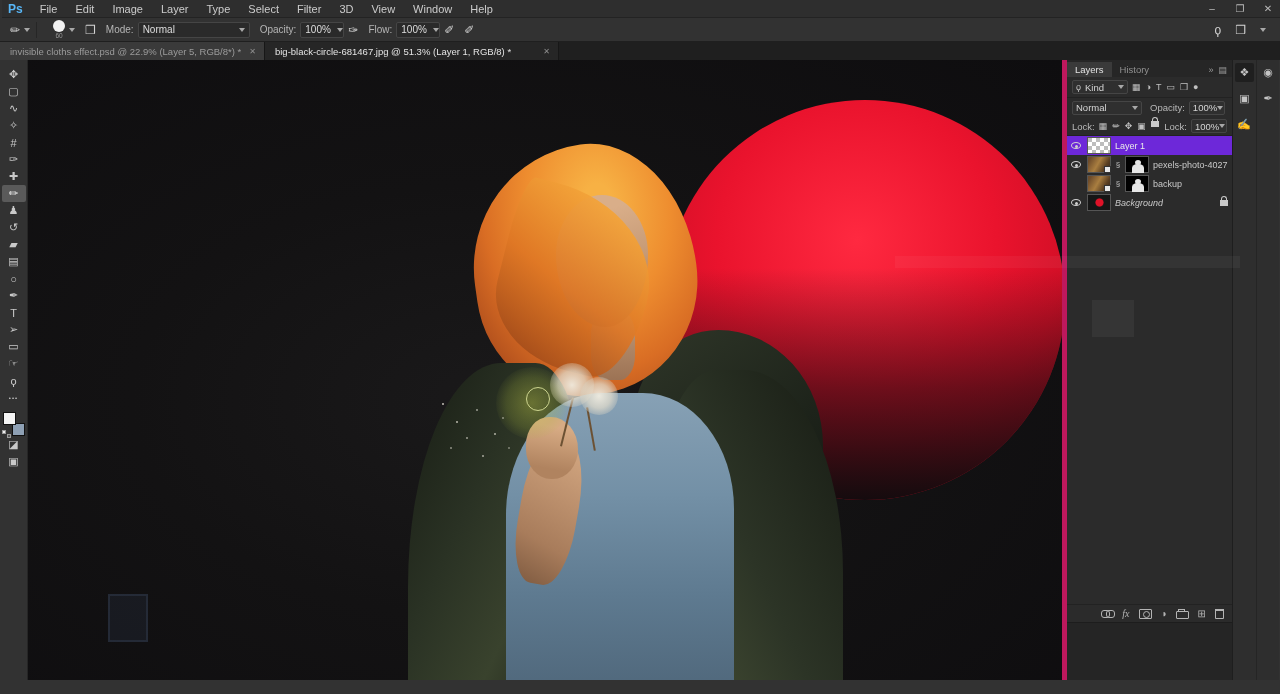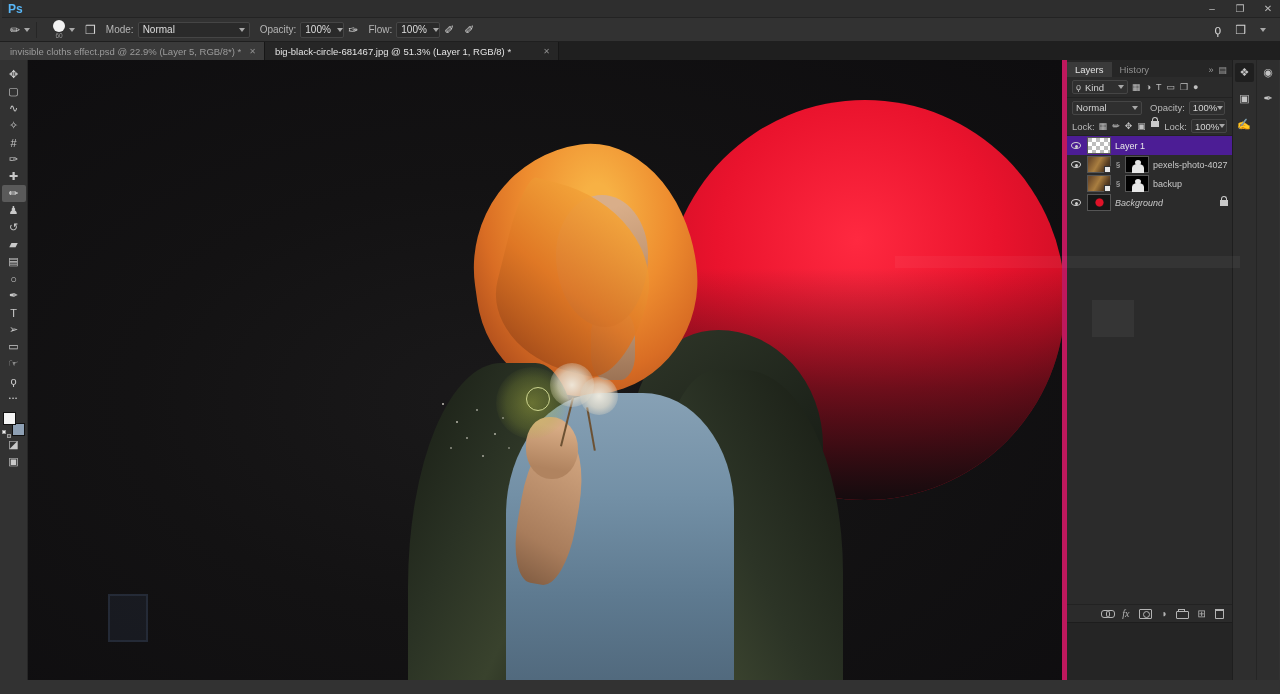--- a/index.html
+++ b/index.html
@@ -98,21 +98,21 @@
   .kind-box { height:14px; background:#2f2f2f; border:1px solid #454545; border-radius:2px; display:flex; align-items:center; gap:4px; padding:0 3px; width:56px; color:#d5d5d5; }
   .f-ico { font-size:9px; color:#c2c2c2; }
   .lp-blend { height:19px; }
   .blend-box { height:14px; width:70px; background:#2f2f2f; border:1px solid #454545; border-radius:2px; display:flex; align-items:center; padding:0 3px; gap:6px; color:#d5d5d5; }
   .mini-box { height:14px; width:36px; background:#2f2f2f; border:1px solid #454545; border-radius:2px; display:flex; align-items:center; justify-content:space-between; padding:0 3px; color:#d5d5d5; }
   .lp-lock { height:19px; border-bottom:1px solid #222; }
   .lock-ico-row { display:flex; gap:5px; }
   .lock-ico-row span { font-size:9px; color:#c0c0c0; }
   .layer-list { height:76px; }
   .layer-row { height:19px; display:flex; align-items:center; gap:4px; padding:0 4px 0 2px; color:#c9c9c9; }
-  .layer-row.selected { background:#4c1d95; color:#eaeaea; }
+  .layer-row.selected { background:#6d28d9; color:#eaeaea; }
   .eye-cell { width:14px; display:flex; justify-content:center; flex:none; }
   .eye-ico { width:10px; height:7px; border:1px solid #d0d0d0; border-radius:50%; position:relative; }
   .eye-ico::after { content:""; position:absolute; left:3px; top:1.5px; width:3px; height:3px; background:#d0d0d0; border-radius:50%; }
   .thumb { width:24px; height:17px; border:1px solid #555; flex:none; position:relative; }
   .thumb.checker { background:repeating-conic-gradient(#ffffff 0% 25%, #bdbdbd 0% 50%) 0 0 / 8px 8px; }
   .thumb.photo { background:linear-gradient(120deg,#6e4c2b 10%, #a97e40 45%, #5a3f22 75%, #33251a 100%); }
   .thumb.background { background:#161616; }
   .thumb.background::after { content:""; position:absolute; left:7px; top:3px; width:9px; height:9px; border-radius:50%; background:radial-gradient(circle,#e01228 0 55%, rgba(224,18,40,0) 75%); }
   .so-badge { position:absolute; right:-1px; bottom:-1px; width:7px; height:7px; background:#e8e8e8; border:1px solid #333; }
   .mask-thumb { width:24px; height:17px; border:1px solid #555; background:#000; position:relative; flex:none; }
@@ -158,20 +158,33 @@
   .ghost-square { position:absolute; left:1092px; top:300px; width:42px; height:37px; background:rgba(255,255,255,0.05); pointer-events:none; }
   .ghost-rect { position:absolute; left:108px; top:594px; width:40px; height:48px; background:rgba(85,115,165,0.10); border:2px solid rgba(110,140,190,0.14); pointer-events:none; }
 </style>
 </head>
 <body>
 
 <div class="app">
 
   <div class="titlebar">
     <span class="pslogo">Ps</span>
+    <div class="menus" id="menubar">
+        <span class="menu-item">File</span>
+        <span class="menu-item">Edit</span>
+        <span class="menu-item">Image</span>
+        <span class="menu-item">Layer</span>
+        <span class="menu-item">Type</span>
+        <span class="menu-item">Select</span>
+        <span class="menu-item">Filter</span>
+        <span class="menu-item">3D</span>
+        <span class="menu-item">View</span>
+        <span class="menu-item">Window</span>
+        <span class="menu-item">Help</span>
+      </div>
     <div class="winctl" id="winctl">
         <span>–</span>
         <span>❐</span>
         <span>✕</span>
       </div>
   </div>
 
   <div class="optionsbar">
     <div class="ob-group">
       <span class="glyph-ico">✏</span>

